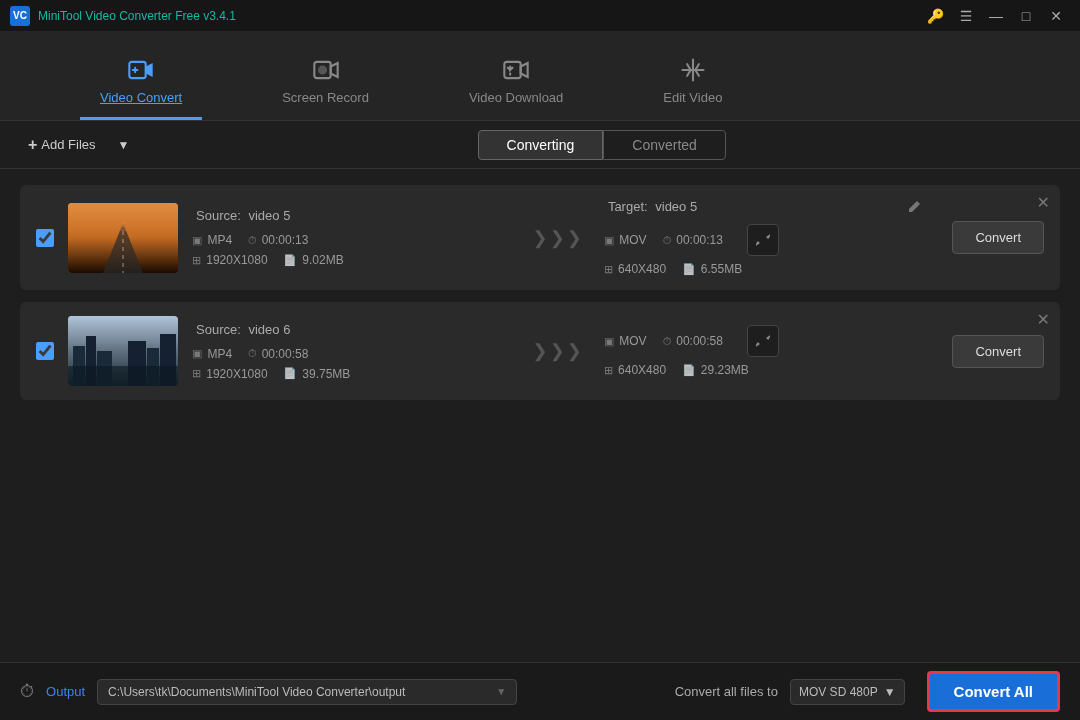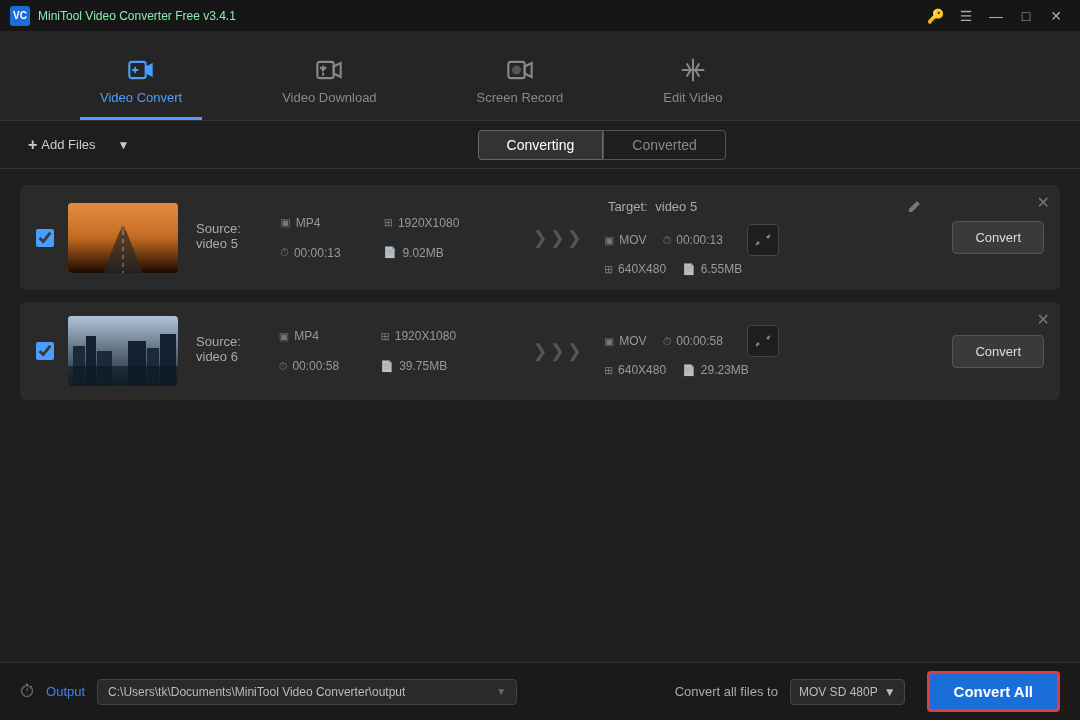--- a/index.html
+++ b/index.html
@@ -23,21 +23,21 @@
       padding: 0 10px;
       gap: 8px;
     }
     #app-logo {
       width: 20px; height: 20px;
       background: #1a6ed8;
       border-radius: 3px;
       display: flex; align-items: center; justify-content: center;
       color: #fff; font-weight: bold; font-size: 10px;
     }
-    #app-title { color: #86efac; font-size: 12px; flex: 1; }
+    #app-title { color: #14b8a6; font-size: 12px; flex: 1; }
     #titlebar-controls { display: flex; gap: 2px; }
     .tb-btn {
       width: 28px; height: 28px;
       background: transparent;
       border: none; color: #aaa; cursor: pointer;
       display: flex; align-items: center; justify-content: center;
       font-size: 14px;
       border-radius: 3px;
     }
 
@@ -59,20 +59,21 @@
       padding: 10px 20px 12px;
       cursor: pointer;
       color: #888;
       font-size: 13px;
       border-bottom: 3px solid transparent;
       transition: color 0.2s;
     }
     .nav-tab.active {
       color: #4a9eff;
       border-bottom: 3px solid #4a9eff;
+      text-decoration: underline;
     }
     .nav-icon {
       width: 28px; height: 28px;
       display: flex; align-items: center; justify-content: center;
     }
 
     
     #toolbar {
       display: flex;
       align-items: center;
@@ -147,21 +148,21 @@
       overflow: hidden;
     }
     .thumb-video5 {
       background: linear-gradient(135deg, #c0832a 0%, #8b5a1a 40%, #2a1a0a 100%);
       position: relative;
     }
     .thumb-video6 {
       background: linear-gradient(135deg, #b8c8d8 0%, #607080 40%, #203040 100%);
     }
 
-    .file-info { flex: 1; display: flex; gap: 6px; min-width: 0; align-items: center; }
+    .file-info { flex: 1; display: flex; flex-direction: column; gap: 6px; min-width: 0; }
     .file-source { font-size: 13px; color: #ddd; font-weight: 500; margin-bottom: 4px; }
     .file-source span { color: #aaa; font-weight: normal; margin-left: 4px; }
     .file-meta { display: flex; gap: 16px; flex-wrap: wrap; }
     .meta-item { display: flex; align-items: center; gap: 5px; color: #999; font-size: 12px; }
     .meta-icon { font-size: 11px; opacity: 0.7; }
 
     .arrow-container {
       display: flex; align-items: center; padding: 0 8px;
       color: #555; font-size: 18px; gap: 2px;
     }
@@ -275,37 +276,37 @@
         <rect x="2" y="5" width="14" height="14" rx="2" fill="none" stroke="#4a9eff" stroke-width="1.8"></rect>
         <path d="M16 9l6-3v12l-6-3V9z" fill="#4a9eff"></path>
         <path d="M7 10v4M9 12H5" stroke="#4a9eff" stroke-width="1.6" stroke-linecap="round"></path>
       </svg>
     </div>
     <span>Video Convert</span>
   </div>
   <div class="nav-tab">
     <div class="nav-icon">
       <svg viewBox="0 0 24 24" width="28" height="28" fill="none" stroke="#888" stroke-width="1.8">
+        <rect x="2" y="5" width="14" height="14" rx="2"></rect>
+        <circle cx="9" cy="12" r="3" fill="#888" opacity="0.5"></circle>
+        <path d="M16 9l6-3v12l-6-3V9z"></path>
+      </svg>
+    </div>
+    <span>Screen Record</span>
+  </div>
+  <div class="nav-tab">
+    <div class="nav-icon">
+      <svg viewBox="0 0 24 24" width="28" height="28" fill="none" stroke="#888" stroke-width="1.8">
         <rect x="2" y="5" width="14" height="14" rx="2" fill="none"></rect>
         <path d="M16 9l6-3v12l-6-3V9z"></path>
         <path d="M7 9v3l2-2M7 12l-2-2" stroke-linecap="round"></path>
         <path d="M7 15v1" stroke-linecap="round"></path>
       </svg>
     </div>
     <span>Video Download</span>
-  </div>
-  <div class="nav-tab">
-    <div class="nav-icon">
-      <svg viewBox="0 0 24 24" width="28" height="28" fill="none" stroke="#888" stroke-width="1.8">
-        <rect x="2" y="5" width="14" height="14" rx="2"></rect>
-        <circle cx="9" cy="12" r="3" fill="#888" opacity="0.5"></circle>
-        <path d="M16 9l6-3v12l-6-3V9z"></path>
-      </svg>
-    </div>
-    <span>Screen Record</span>
   </div>
   <div class="nav-tab">
     <div class="nav-icon">
       <svg viewBox="0 0 24 24" width="28" height="28" fill="none" stroke="#888" stroke-width="1.8">
         <path d="M12 3v18M3 12h18" stroke-linecap="round"></path>
         <path d="M7 7l3 5-3 5M17 7l-3 5 3 5" stroke-linecap="round" stroke-linejoin="round"></path>
       </svg>
     </div>
     <span>Edit Video</span>
   </div>

